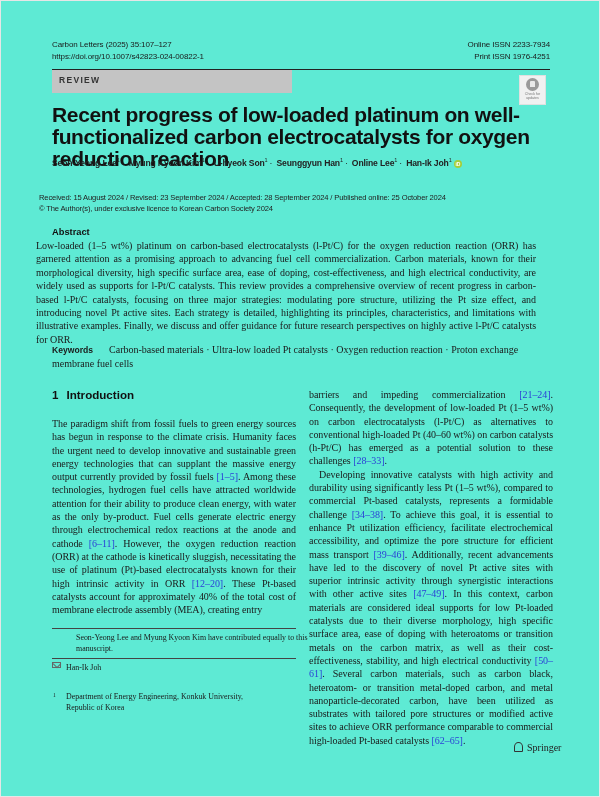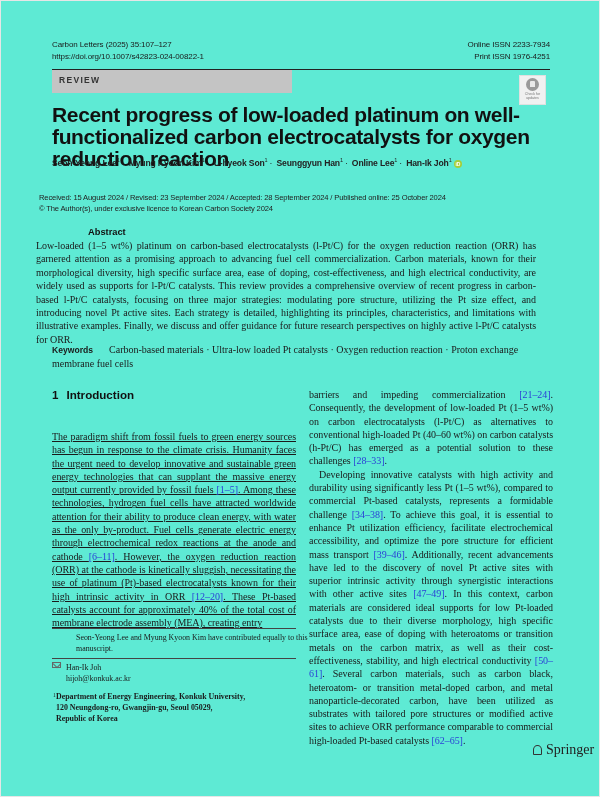--- a/index.html
+++ b/index.html
@@ -20,48 +20,48 @@
   .cfu .t { display:block; font-size:3.6px; line-height:4px; color:#777; margin-top:1px; }
 
   .title { position:absolute; left:51px; top:103px; width:500px; font-size:21px; font-weight:bold; line-height:22px; letter-spacing:-0.35px; color:#111; }
   .authors { position:absolute; left:51px; top:156px; font-size:8.6px; font-weight:bold; letter-spacing:-0.15px; color:#222; white-space:nowrap; }
   .authors sup { font-size:5.5px; font-weight:normal; vertical-align:4px; }
   .authors .sep { font-weight:normal; margin:0 2px; }
   .orcid { display:inline-block; width:8px; height:8px; border-radius:50%; background:#a6ce39; color:#fff; font-size:5px; line-height:8px; text-align:center; vertical-align:0px; font-weight:bold; }
 
   .dates { position:absolute; left:38px; top:191px; font-size:7.6px; line-height:11px; letter-spacing:-0.15px; color:#222; }
 
-  .abs-h { position:absolute; left:51px; top:226px; font-size:9.3px; font-weight:bold; color:#111;margin-left:36px; }
+  .abs-h { position:absolute; left:51px; top:226px; font-size:9.3px; font-weight:bold; color:#111; }
   .abs-body { position:absolute; left:35px; top:238px; width:500px; font-size:10px; line-height:13.4px; text-align:justify; color:#1a1a1a; letter-spacing:-0.05px; }
 
   .kw { position:absolute; left:51px; top:342px; width:470px; font-size:10px; line-height:13.4px; color:#1a1a1a; }
   .kw b { font-family:"Liberation Sans", "DejaVu Sans", sans-serif; font-size:8.6px; font-weight:bold; margin-right:16px; }
 
   .sec-h { position:absolute; left:51px; top:387px; font-size:11.6px; font-weight:bold; color:#111; }
   .sec-h .num { margin-right:8px; }
 
   .col { position:absolute; width:244px; font-size:10px; line-height:13.3px; text-align:justify; color:#1a1a1a; letter-spacing:-0.05px; }
   .col p { margin:0; }
   .col p.ind { text-indent:10px; }
-  .col1 { left:51px; top:429px;text-decoration:underline; }
+  .col1 { left:51px; top:416px; }
   .col2 { left:308px; top:387px; }
   .ref { color:#2a3fd6; }
 
   .fn-rule { position:absolute; left:51px; width:244px; height:0; border-top:0.8px solid #444; }
   .fn { position:absolute; left:51px; width:244px; font-size:7.9px; line-height:11px; color:#1a1a1a; }
   .fn1 { top:631px;margin-left:24px; }
   .fn2 { top:661px; }
   .fn2 .mail { position:absolute; left:0; top:0; width:9px; height:6px; border:0.8px solid #666; box-sizing:border-box; }
   .fn2 .mail:after { content:""; position:absolute; left:1px; top:-2px; width:5px; height:5px; border-right:0.8px solid #666; border-bottom:0.8px solid #666; transform:rotate(45deg); }
   .fn2 .txt { margin-left:14px; }
   .fn3 { top:690px; }
   .fn3 sup { position:absolute; left:1px; top:-1px; font-size:5.5px; }
-  .fn3 .txt { margin-left:4px;font-weight:bold; }
+  .fn3 .txt { margin-left:14px; }
 
-  .springer { position:absolute; left:532px; top:741px; font-size:14px; color:#222; white-space:nowrap; }
+  .springer { position:absolute; left:513px; top:741px; font-size:10px; color:#222; white-space:nowrap; }
   .springer .horse { display:inline-block; width:9px; height:10px; border:1px solid #333; border-radius:50% 50% 1px 1px; box-sizing:border-box; vertical-align:-1px; margin-right:4px; position:relative; }
 </style>
 </head>
 <body>
 
 <div class="page">
 
   <div class="hdr-left sans">
     <div>Carbon Letters (2025) 35:107–127</div>
     <div>https://doi.org/10.1007/s42823-024-00822-1</div>
@@ -114,28 +114,26 @@
     <p class="ind" id="p-col2b">Developing innovative catalysts with high activity and durability using significantly less Pt (1–5 wt%), compared to commercial Pt-based catalysts, represents a formidable challenge <span class="ref">[34–38]</span>. To achieve this goal, it is essential to enhance Pt utilization efficiency, facilitate electrochemical accessibility, and optimize the pore structure for efficient mass transport <span class="ref">[39–46]</span>. Additionally, recent advancements have led to the discovery of novel Pt active sites with superior intrinsic activity through synergistic interactions with other active sites <span class="ref">[47–49]</span>. In this context, carbon materials are considered ideal supports for low Pt-loaded catalysts due to their diverse morphology, high specific surface area, ease of doping with heteroatoms or transition metals on the carbon matrix, as well as their cost-effectiveness, stability, and high electrical conductivity <span class="ref">[50–61]</span>. Several carbon materials, such as carbon black, heteroatom- or transition metal-doped carbon, and metal nanoparticle-decorated carbon, have been utilized as substrates with tailored pore structures or modified active sites to achieve ORR performance comparable to commercial high-loaded Pt-based catalysts <span class="ref">[62–65]</span>.</p>
   </div>
 
   <div class="fn-rule" style="top:627px;"></div>
   <div class="fn fn1 serif">Seon-Yeong Lee and Myung Kyoon Kim have contributed equally to this manuscript.</div>
   <div class="fn-rule" style="top:657px;"></div>
   <div class="fn fn2 serif">
     <span class="mail"></span>
     <div class="txt">
       <div>Han-Ik Joh</div>
-      <div>hijoh@konkuk.ac.kr</div>
     </div>
   </div>
   <div class="fn fn3 serif">
     <sup>1</sup>
     <div class="txt">
       <div>Department of Energy Engineering, Konkuk University,</div>
-      <div>120 Neungdong-ro, Gwangjin-gu, Seoul 05029,</div>
       <div>Republic of Korea</div>
     </div>
   </div>
 
   <div class="springer serif">
     <span class="horse"></span><span>Springer</span>
   </div>
 </div>
 
 </body></html>

